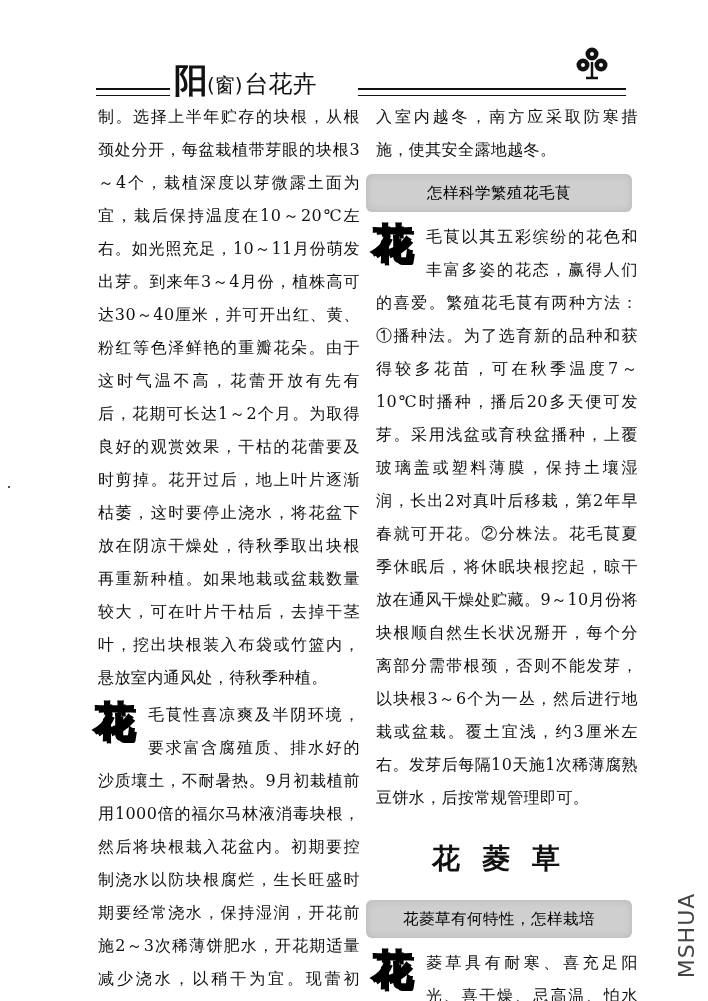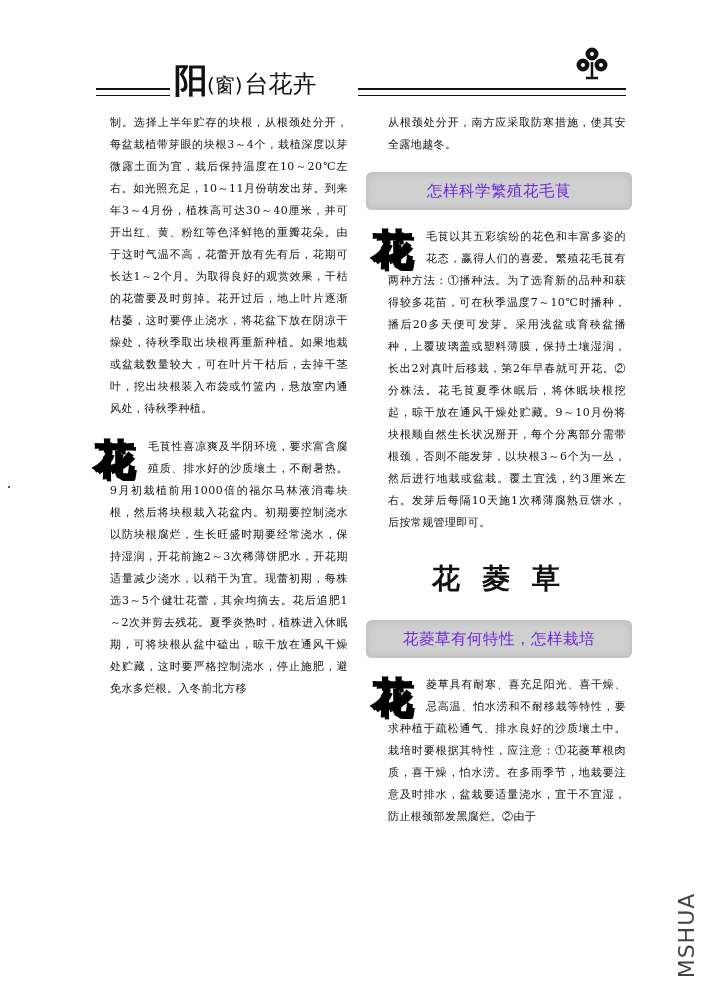--- a/index.html
+++ b/index.html
@@ -15,25 +15,25 @@
   .header .title { position: absolute; left: 174px; top: 12px; height: 48px; display: flex; align-items: flex-end; }
   .header .big { font-family: "DejaVu Sans", sans-serif; font-weight: bold; font-size: 34px; line-height: 40px; letter-spacing: -1px; }
   .header .paren { font-family: "DejaVu Sans", sans-serif; font-size: 20px; line-height: 30px; }
   .header .rest { font-family: "DejaVu Sans", sans-serif; font-weight: normal; font-size: 24px; line-height: 32px; margin-left: 2px; }
   .header .flower { position: absolute; left: 572px; top: 4px; width: 40px; height: 40px; }
 
   .col { position: absolute; top: 96px; width: 270px; }
   .col.left { left: 94px; }
   .col.right { left: 372px; }
 
-  p.txt { margin: 16px; font-size: 11px; line-height: 22px; text-align: justify; letter-spacing: 0.4px; }
+  p.txt { margin: 4px; font-size: 16px; line-height: 33px; text-align: justify; letter-spacing: 0.4px; }
   .band {
     margin: 8px 0 8px -6px; width: 266px; height: 38px; border-radius: 6px;
     background: #cfcfcf; display: flex; align-items: center; justify-content: center;
-    font-family: "DejaVu Sans", sans-serif; font-size: 15.5px; color: #6d28d9; letter-spacing: 0.5px;
+    font-family: "DejaVu Sans", sans-serif; font-size: 15.5px; color: #000000; letter-spacing: 0.5px;
     box-shadow: inset 0 0 8px rgba(0,0,0,0.12);
   }
   .dropcap-wrap { position: relative; }
   .dropcap {
     float: left; width: 48px; height: 42px; margin: 2px 6px 0 0;
     font-family: "DejaVu Sans", sans-serif; font-weight: bold; font-size: 40px; line-height: 42px;
     color: #fff; -webkit-text-stroke: 2px #000; text-shadow: 3px 3px 0 #000;
   }
   .section-title {
     margin: 26px 0 22px 0; text-align: center;
@@ -73,21 +73,21 @@
 
 <div class="col left">
   <p class="txt">制。选择上半年贮存的块根，从根颈处分开，每盆栽植带芽眼的块根3～4个，栽植深度以芽微露土面为宜，栽后保持温度在10～20℃左右。如光照充足，10～11月份萌发出芽。到来年3～4月份，植株高可达30～40厘米，并可开出红、黄、粉红等色泽鲜艳的重瓣花朵。由于这时气温不高，花蕾开放有先有后，花期可长达1～2个月。为取得良好的观赏效果，干枯的花蕾要及时剪掉。花开过后，地上叶片逐渐枯萎，这时要停止浇水，将花盆下放在阴凉干燥处，待秋季取出块根再重新种植。如果地栽或盆栽数量较大，可在叶片干枯后，去掉干茎叶，挖出块根装入布袋或竹篮内，悬放室内通风处，待秋季种植。</p>
   <div class="dropcap-wrap">
     <span class="dropcap">花</span>
     <p class="txt">毛茛性喜凉爽及半阴环境，要求富含腐殖质、排水好的沙质壤土，不耐暑热。9月初栽植前用1000倍的福尔马林液消毒块根，然后将块根栽入花盆内。初期要控制浇水以防块根腐烂，生长旺盛时期要经常浇水，保持湿润，开花前施2～3次稀薄饼肥水，开花期适量减少浇水，以稍干为宜。现蕾初期，每株选3～5个健壮花蕾，其余均摘去。花后追肥1～2次并剪去残花。夏季炎热时，植株进入休眠期，可将块根从盆中磕出，晾干放在通风干燥处贮藏，这时要严格控制浇水，停止施肥，避免水多烂根。入冬前北方移</p>
   </div>
 </div>
 
 <div class="col right">
-  <p class="txt">从根颈处分开，南方应采取防寒措施，使其安全露地越冬。</p>
+  <p class="txt">入室内越冬，南方应采取防寒措施，使其安全露地越冬。</p>
   <div class="band">怎样科学繁殖花毛茛</div>
   <div class="dropcap-wrap">
     <span class="dropcap">花</span>
     <p class="txt">毛茛以其五彩缤纷的花色和丰富多姿的花态，赢得人们的喜爱。繁殖花毛茛有两种方法：①播种法。为了选育新的品种和获得较多花苗，可在秋季温度7～10℃时播种，播后20多天便可发芽。采用浅盆或育秧盆播种，上覆玻璃盖或塑料薄膜，保持土壤湿润，长出2对真叶后移栽，第2年早春就可开花。②分株法。花毛茛夏季休眠后，将休眠块根挖起，晾干放在通风干燥处贮藏。9～10月份将块根顺自然生长状况掰开，每个分离部分需带根颈，否则不能发芽，以块根3～6个为一丛，然后进行地栽或盆栽。覆土宜浅，约3厘米左右。发芽后每隔10天施1次稀薄腐熟豆饼水，后按常规管理即可。</p>
   </div>
   <div class="section-title">花菱草</div>
   <div class="band">花菱草有何特性，怎样栽培</div>
   <div class="dropcap-wrap">
     <span class="dropcap">花</span>
     <p class="txt">菱草具有耐寒、喜充足阳光、喜干燥、忌高温、怕水涝和不耐移栽等特性，要求种植于疏松通气、排水良好的沙质壤土中。栽培时要根据其特性，应注意：①花菱草根肉质，喜干燥，怕水涝。在多雨季节，地栽要注意及时排水，盆栽要适量浇水，宜干不宜湿，防止根颈部发黑腐烂。②由于</p>

